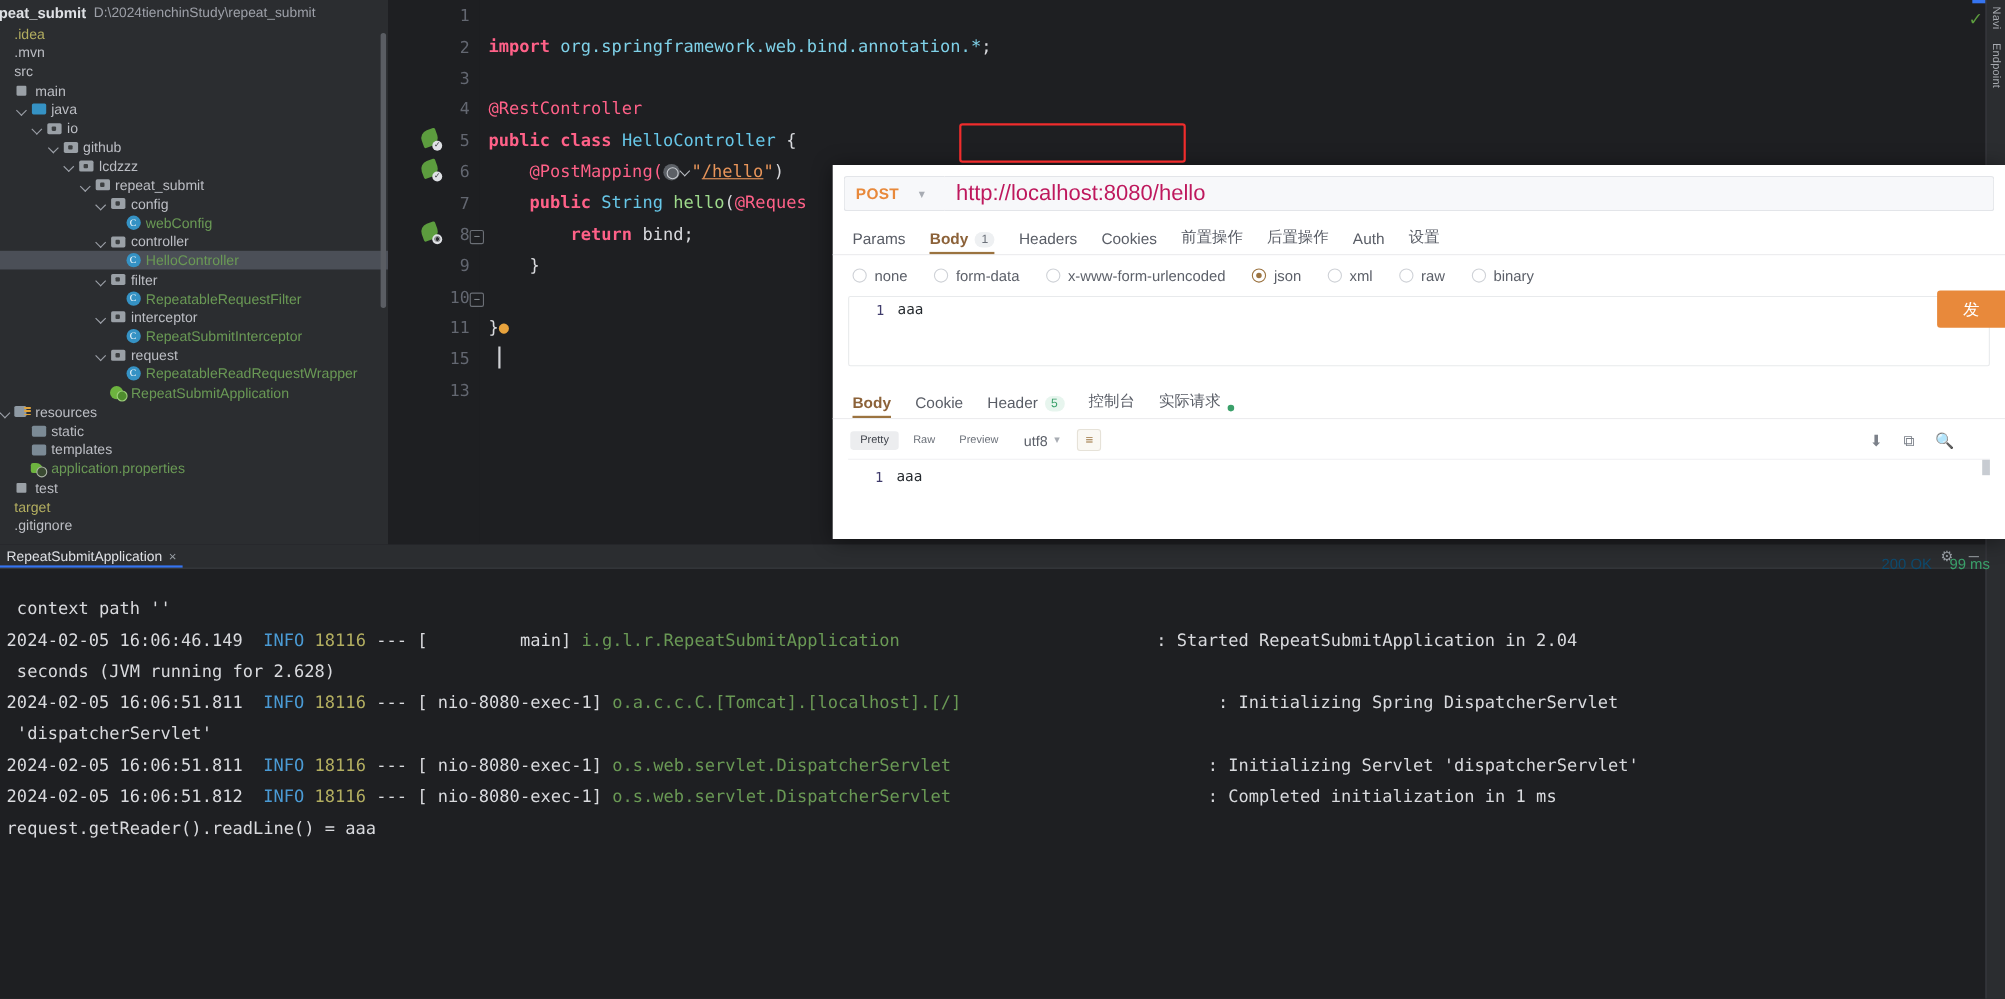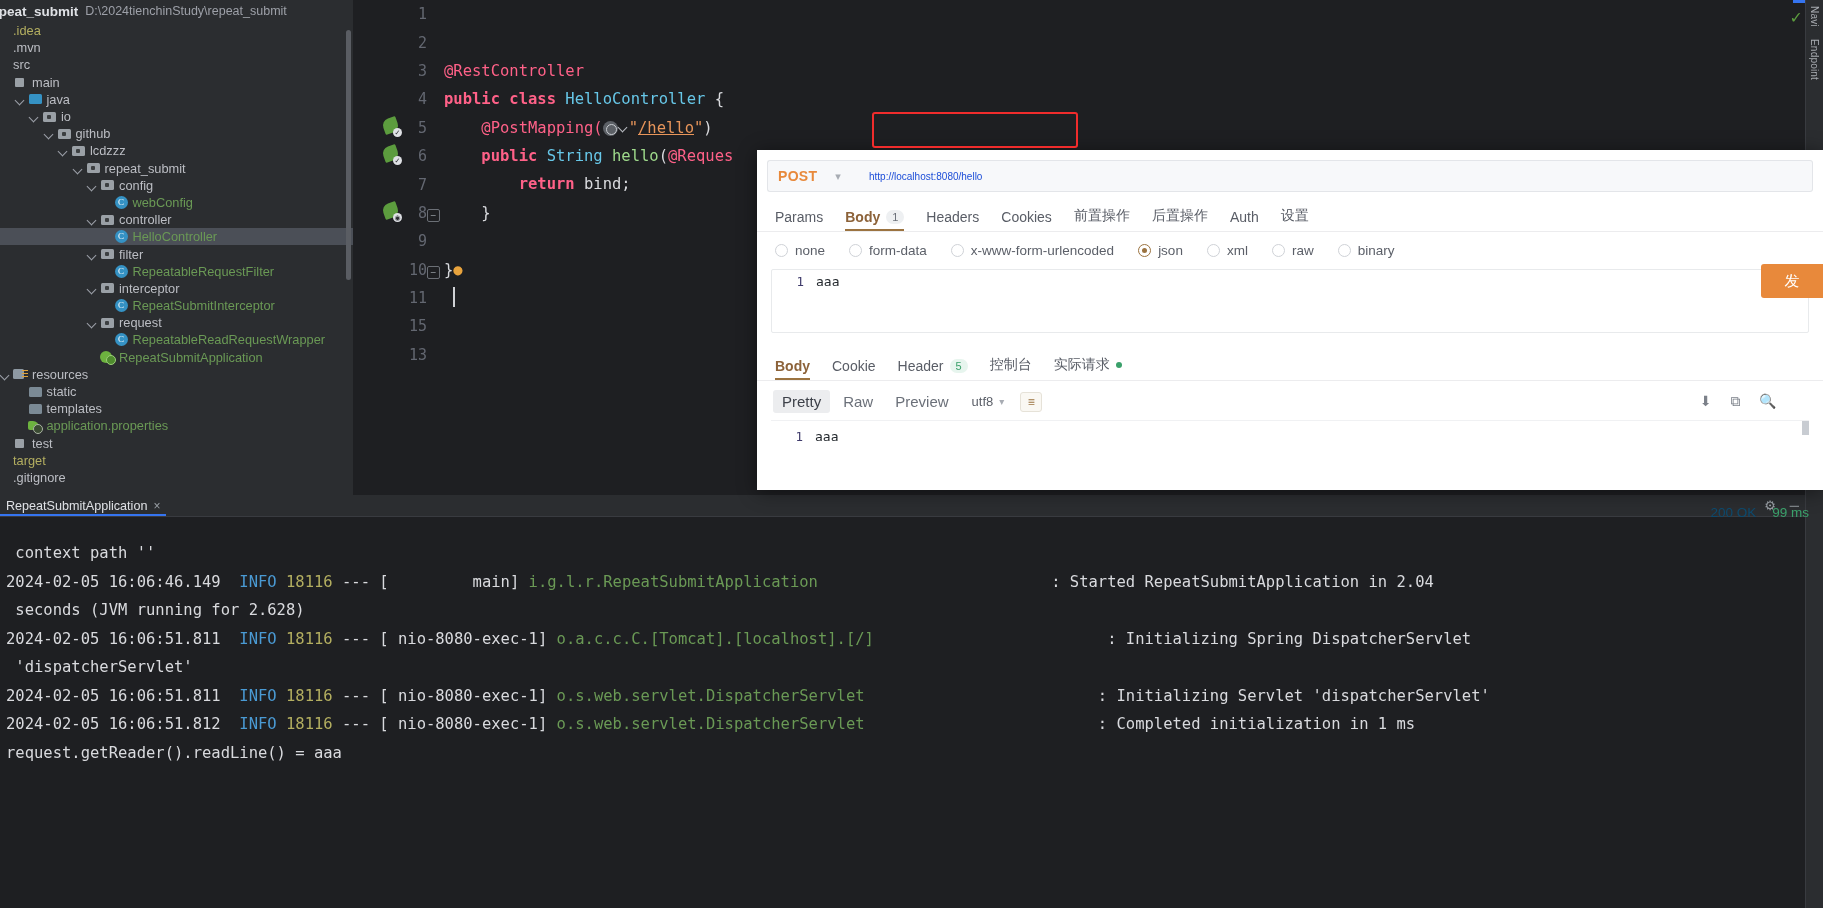--- a/index.html
+++ b/index.html
@@ -227,40 +227,40 @@
   .method-box {
     height:32px; min-width:92px; display:flex; align-items:center; gap:18px;
     background:#f7f8fa; border:1px solid #e3e5e9; border-right:none;
     border-radius:3px 0 0 3px; padding:0 10px;
   }
   .method-name { color:#e8893b; font-weight:bold; font-size:14px; letter-spacing:.3px;}
   .method-caret { color:#a8acb3; font-size:11px; }
   .url-input-wrap { flex:1; position:relative; height:32px; }
   .url-input {
     width:100%; height:32px; border:1px solid #e3e5e9; border-left:none;
-    background:#f7f8fa; font-size:10px; color:#1d4ed8; padding:0 10px;
+    background:#f7f8fa; font-size:20px; color:#be185d; padding:0 10px;
     font-family:"Liberation Sans", sans-serif; outline:none; border-radius:0 3px 3px 0;
   }
   .url-redbox {
     position:absolute; left:112px; top:112px; width:200px; height:36px;
     border:2.5px solid #f02c2c; border-radius:3px; pointer-events:none;
   }
   .send-btn {
     position:absolute; right:0; top:114px; width:62px; height:34px;
     background:#e8893b; color:#fff; font-size:15px; display:flex;
     align-items:center; justify-content:center; border-radius:3px 0 0 3px;
   }
 
   .tabs {
     display:flex; align-items:flex-end; gap:22px; padding:0 0 0 18px;
     height:30px; border-bottom:1px solid #ececee;
   }
   .tab {
     font-size:14px; color:#595d66; position:relative; padding-bottom:6px;
-    display:flex; align-items:center; gap:6px; cursor:pointer;
+    display:flex; align-items:flex-end; gap:6px; cursor:pointer;
   }
   .tab.active { color:#8c6239; font-weight:bold; }
   .tab.active::after{
     content:""; position:absolute; left:0; right:0; bottom:0; height:2px; background:#9b7340;
   }
   .badge {
     background:#eef0f2; color:#6b7079; border-radius:9px; font-size:11px;
     padding:1px 6px; font-weight:normal;
   }
   .badge.green { background:#e7f5ee; color:#3aa06a; }
@@ -296,21 +296,21 @@
 
   .resp-tabs {
     display:flex; align-items:flex-end; gap:22px; padding:10px 0 0 18px;
     height:36px; border-bottom:1px solid #ececee; margin-top:12px;
   }
   .toolbar {
     display:flex; align-items:center; gap:4px; padding:9px 0 7px 16px; font-size:13px;
     color:#5c6069; position:relative;
   }
   .seg {
-    padding:3px 9px; border-radius:3px; color:#6b7079; font-size:15px;
+    padding:3px 9px; border-radius:3px; color:#6b7079; font-size:10px;
   }
   .seg.active { background:#ecedef; color:#3d4149; }
   .enc { margin-left:10px; display:flex; align-items:center; gap:6px; color:#5c6069; }
   .wrapbtn {
     margin-left:12px; width:22px;height:20px; border:1px solid #e6e2d8; background:#faf8f3;
     border-radius:3px; display:flex; align-items:center; justify-content:center;
     color:#9b7340; font-size:12px;
   }
   .tb-icons {
     position:absolute; right:46px; display:flex; gap:19px; color:#7c818a; font-size:14px;
@@ -529,20 +529,21 @@
         </div>
         <div class="gicon" style="top:203px;">
           <span class="leaf"></span>
             <span class="sub">◉</span>
         </div>
         <div class="foldmark" style="top:209px;">−</div>
         <div class="foldmark" style="top:266px;">−</div>
       </div>
       <div class="codearea">
         <div class="cline"></div>
+        <div class="cline"><span class="kw2">import</span> <span class="ns">org.springframework.web.bind.annotation.*</span><span class="plain">;</span></div>
         <div class="cline"></div>
         <div class="cline"><span class="ann">@RestController</span></div>
         <div class="cline"><span class="kw2">public</span> <span class="kw2">class</span> <span class="typ">HelloController</span> <span class="plain">{</span></div>
         <div class="cline">    <span class="ann">@PostMapping(</span><span class="globe"></span><span class="chevsm"></span><span class="str">"</span><span class="str underline-str">/hello</span><span class="str">"</span><span class="plain">)</span></div>
         <div class="cline">    <span class="kw2">public</span> <span class="typ">String</span> <span class="meth">hello</span><span class="plain">(</span><span class="ann">@Reques</span></div>
         <div class="cline">        <span class="kw2">return</span> <span class="plain">bind;</span></div>
         <div class="cline">    <span class="plain">}</span></div>
         <div class="cline"></div>
         <div class="cline"><span class="plain">}</span><span class="brace-warn">●</span></div>
         <div class="cline"> <span class="caret"></span></div>

